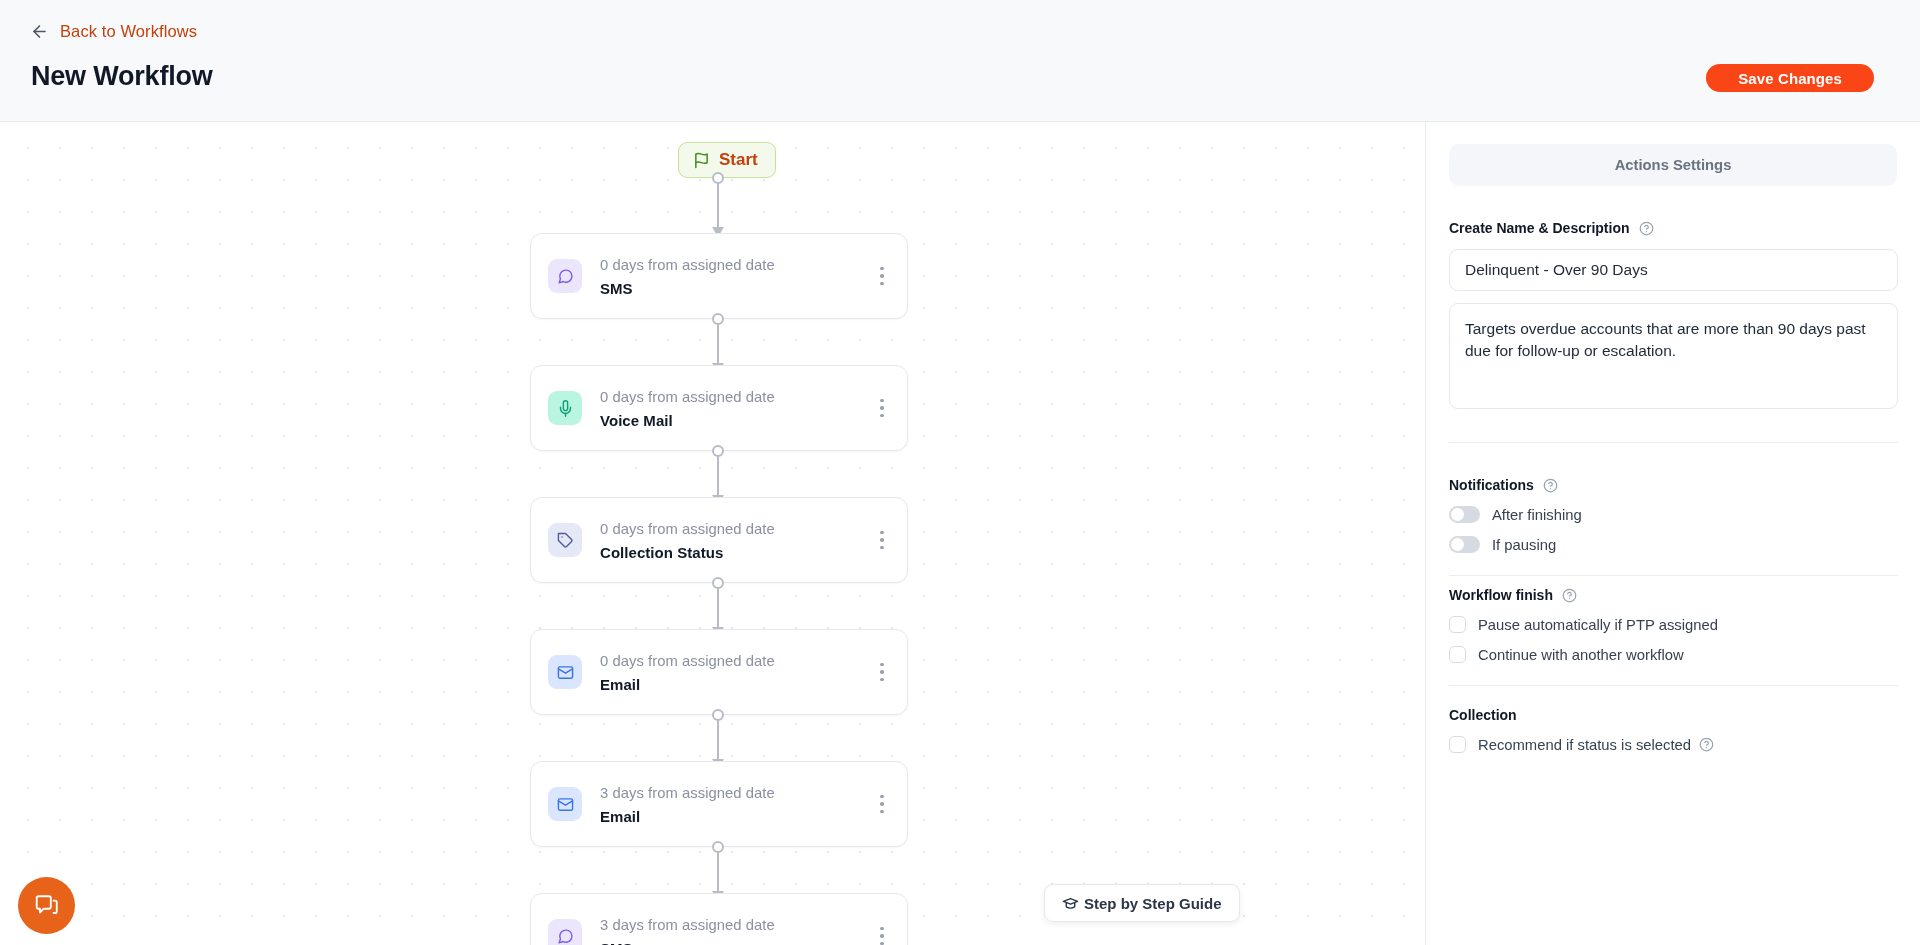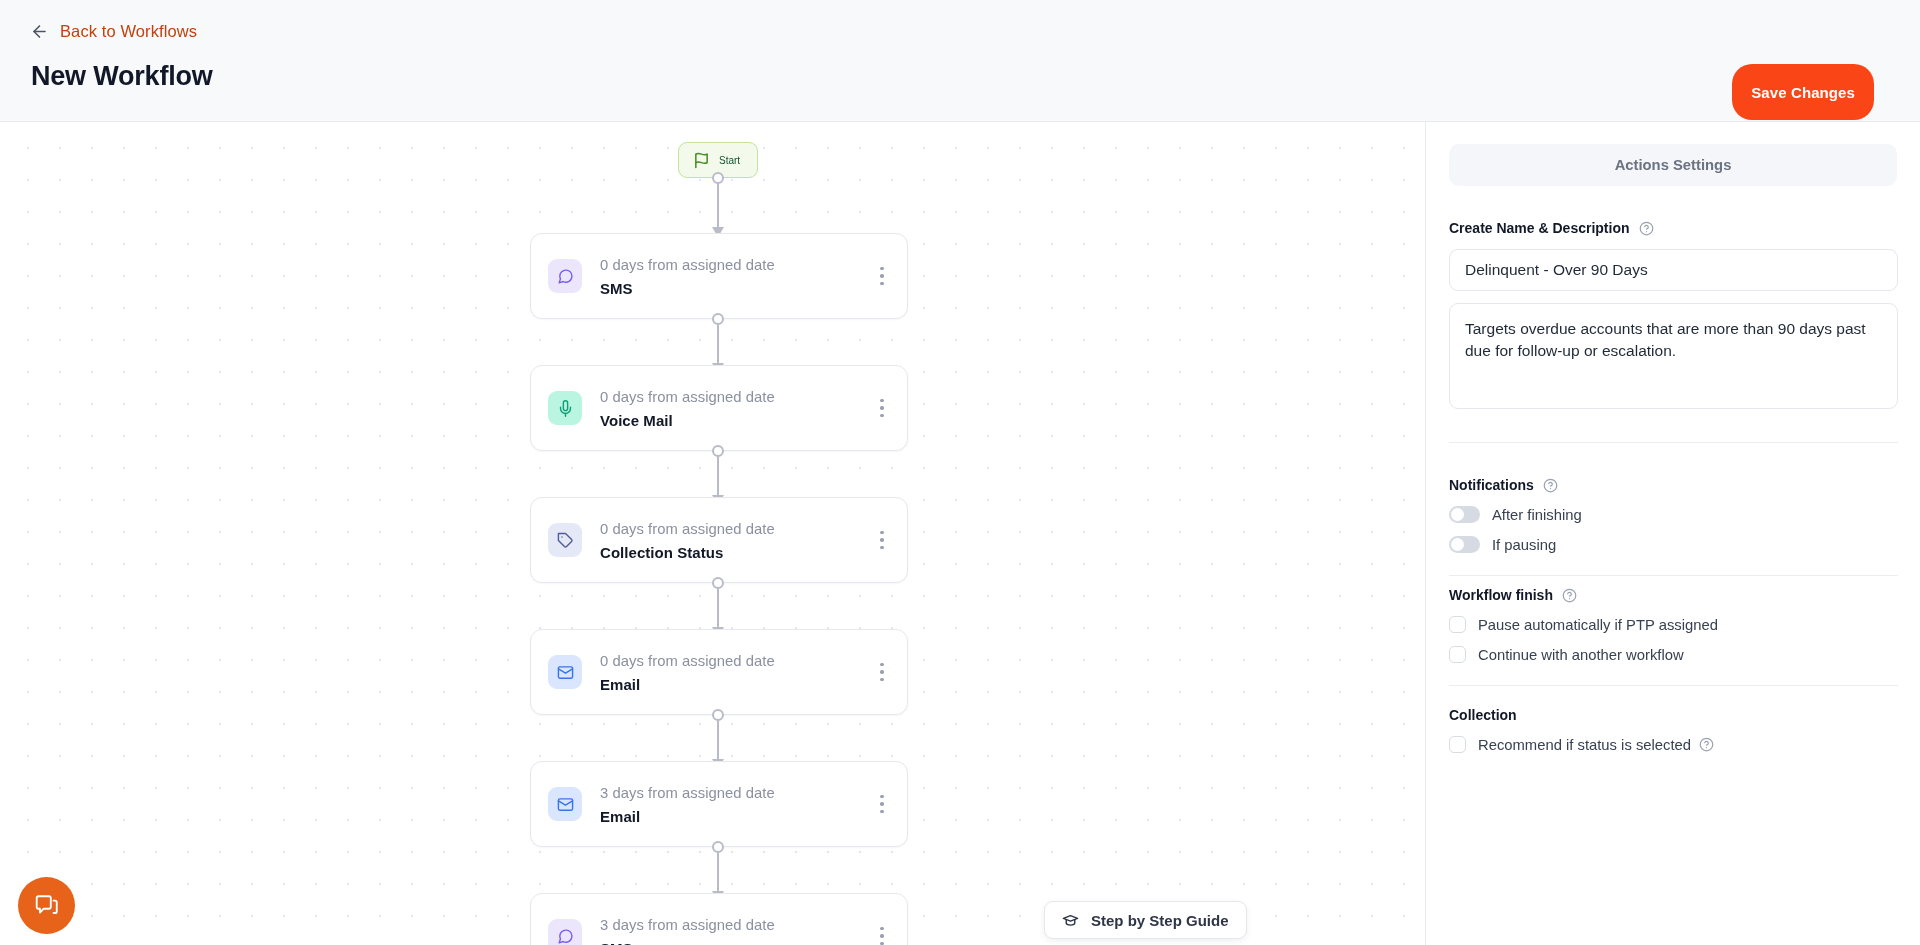--- a/index.html
+++ b/index.html
@@ -29,21 +29,21 @@
   }
   .page-title {
     position: absolute; top: 61px; left: 31px;
     font-size: 27px; font-weight: 700; color: #111827;
     letter-spacing: -0.2px;
   }
   .save-btn {
     position: absolute; top: 64px; right: 46px;
     background: #fa4616; color: #ffffff;
     border: none; border-radius: 20px;
-    height: 56px; padding: 0 19px;
+    height: 28px; padding: 0 32px;
     font-size: 15px; font-weight: 700;
     font-family: "Liberation Sans", sans-serif;
     cursor: pointer; letter-spacing: 0.1px;
   }
 
   
   .canvas {
     position: absolute; top: 122px; left: 0;
     width: 1425px; height: 823px;
     background-color: #ffffff;
@@ -55,21 +55,21 @@
   .flow { position: absolute; left: 530px; top: 0; width: 380px; }
 
   
   .start-node {
     position: absolute; left: 148px; top: 20px;
     display: inline-flex; align-items: center; gap: 9px;
     background: #f3faec; border: 1px solid #c3e39a;
     border-radius: 9px; height: 36px; padding: 0 17px 0 14px;
     cursor: pointer;
   }
-  .start-label { font-size: 10px; font-weight: 400; color: #14532d; }
+  .start-label { font-size: 17px; font-weight: 700; color: #c2410c; }
 
   
   .conn {
     position: absolute; left: 187px; width: 2px;
     background: #b9bcc7;
   }
   .conn .knob {
     position: absolute; left: -5px; top: -6px;
     width: 12px; height: 12px; border-radius: 50%;
     background: #ffffff; border: 2px solid #b9bcc7;
@@ -108,25 +108,25 @@
   .card-menu {
     width: 34px; height: 42px; margin-right: 8px;
     display: flex; flex-direction: column; align-items: center;
     justify-content: center; gap: 4px; cursor: pointer;
   }
   .card-menu i { width: 3.5px; height: 3.5px; border-radius: 50%; background: #9aa0b0; display: block; }
 
   
   .guide-btn {
     position: absolute; left: 1044px; top: 884px;
-    display: inline-flex; align-items: center; gap: 12px;
+    display: inline-flex; align-items: center; gap: 5px;
     background: #ffffff; border: 1px solid #e6e8ee;
     border-radius: 9px; height: 38px; padding: 0 17px;
     box-shadow: 0 2px 6px rgba(16,24,40,0.07);
-    cursor: pointer; z-index: 6; margin-top: 17px;
+    cursor: pointer; z-index: 6;
   }
   .guide-label { font-size: 15px; font-weight: 700; color: #2e3547; }
 
   
   .chat-fab {
     position: absolute; left: 18px; top: 877px;
     width: 57px; height: 57px; border-radius: 50%;
     background: #e8631a;
     display: flex; align-items: center; justify-content: center;
     cursor: pointer; z-index: 7;

